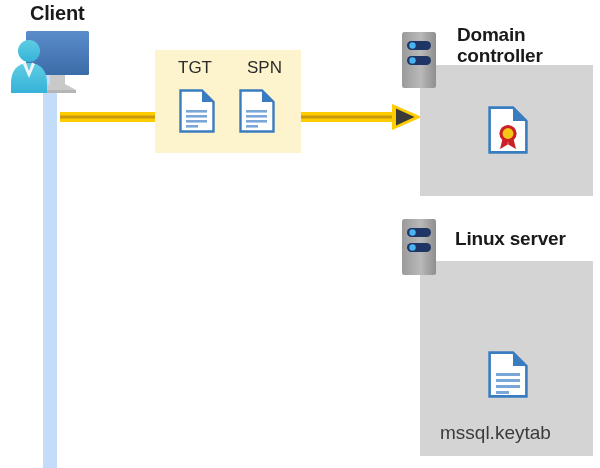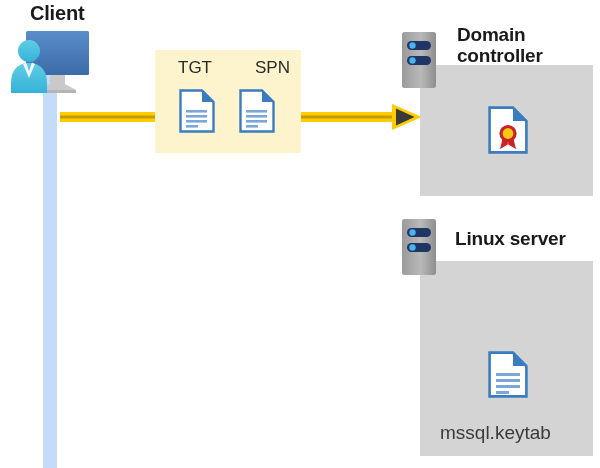--- a/index.html
+++ b/index.html
@@ -41,21 +41,21 @@
   #msgbox{
     left:155px;top:50px;width:146px;height:103px;
     background:#fdf3cd;
   }
   .msg-label{
     position:absolute;font-size:17px;color:#2b2b2b;
     font-family:"Liberation Sans", sans-serif;
     letter-spacing:0px;
   }
   #tgt-label{left:178px;top:58px;}
-  #spn-label{left:255px;top:58px;}
+  #spn-label{left:247px;top:58px;}
   .msg-doc{position:absolute;width:36px;height:44px;}
   #tgt-doc{left:179px;top:89px;}
   #spn-doc{left:239px;top:89px;}
 
   
   #arrow{left:60px;top:104px;width:362px;height:26px;}
 
   
   .panel{background:#d4d4d4;}
   #dc-panel{left:420px;top:65px;width:173px;height:131px;}

